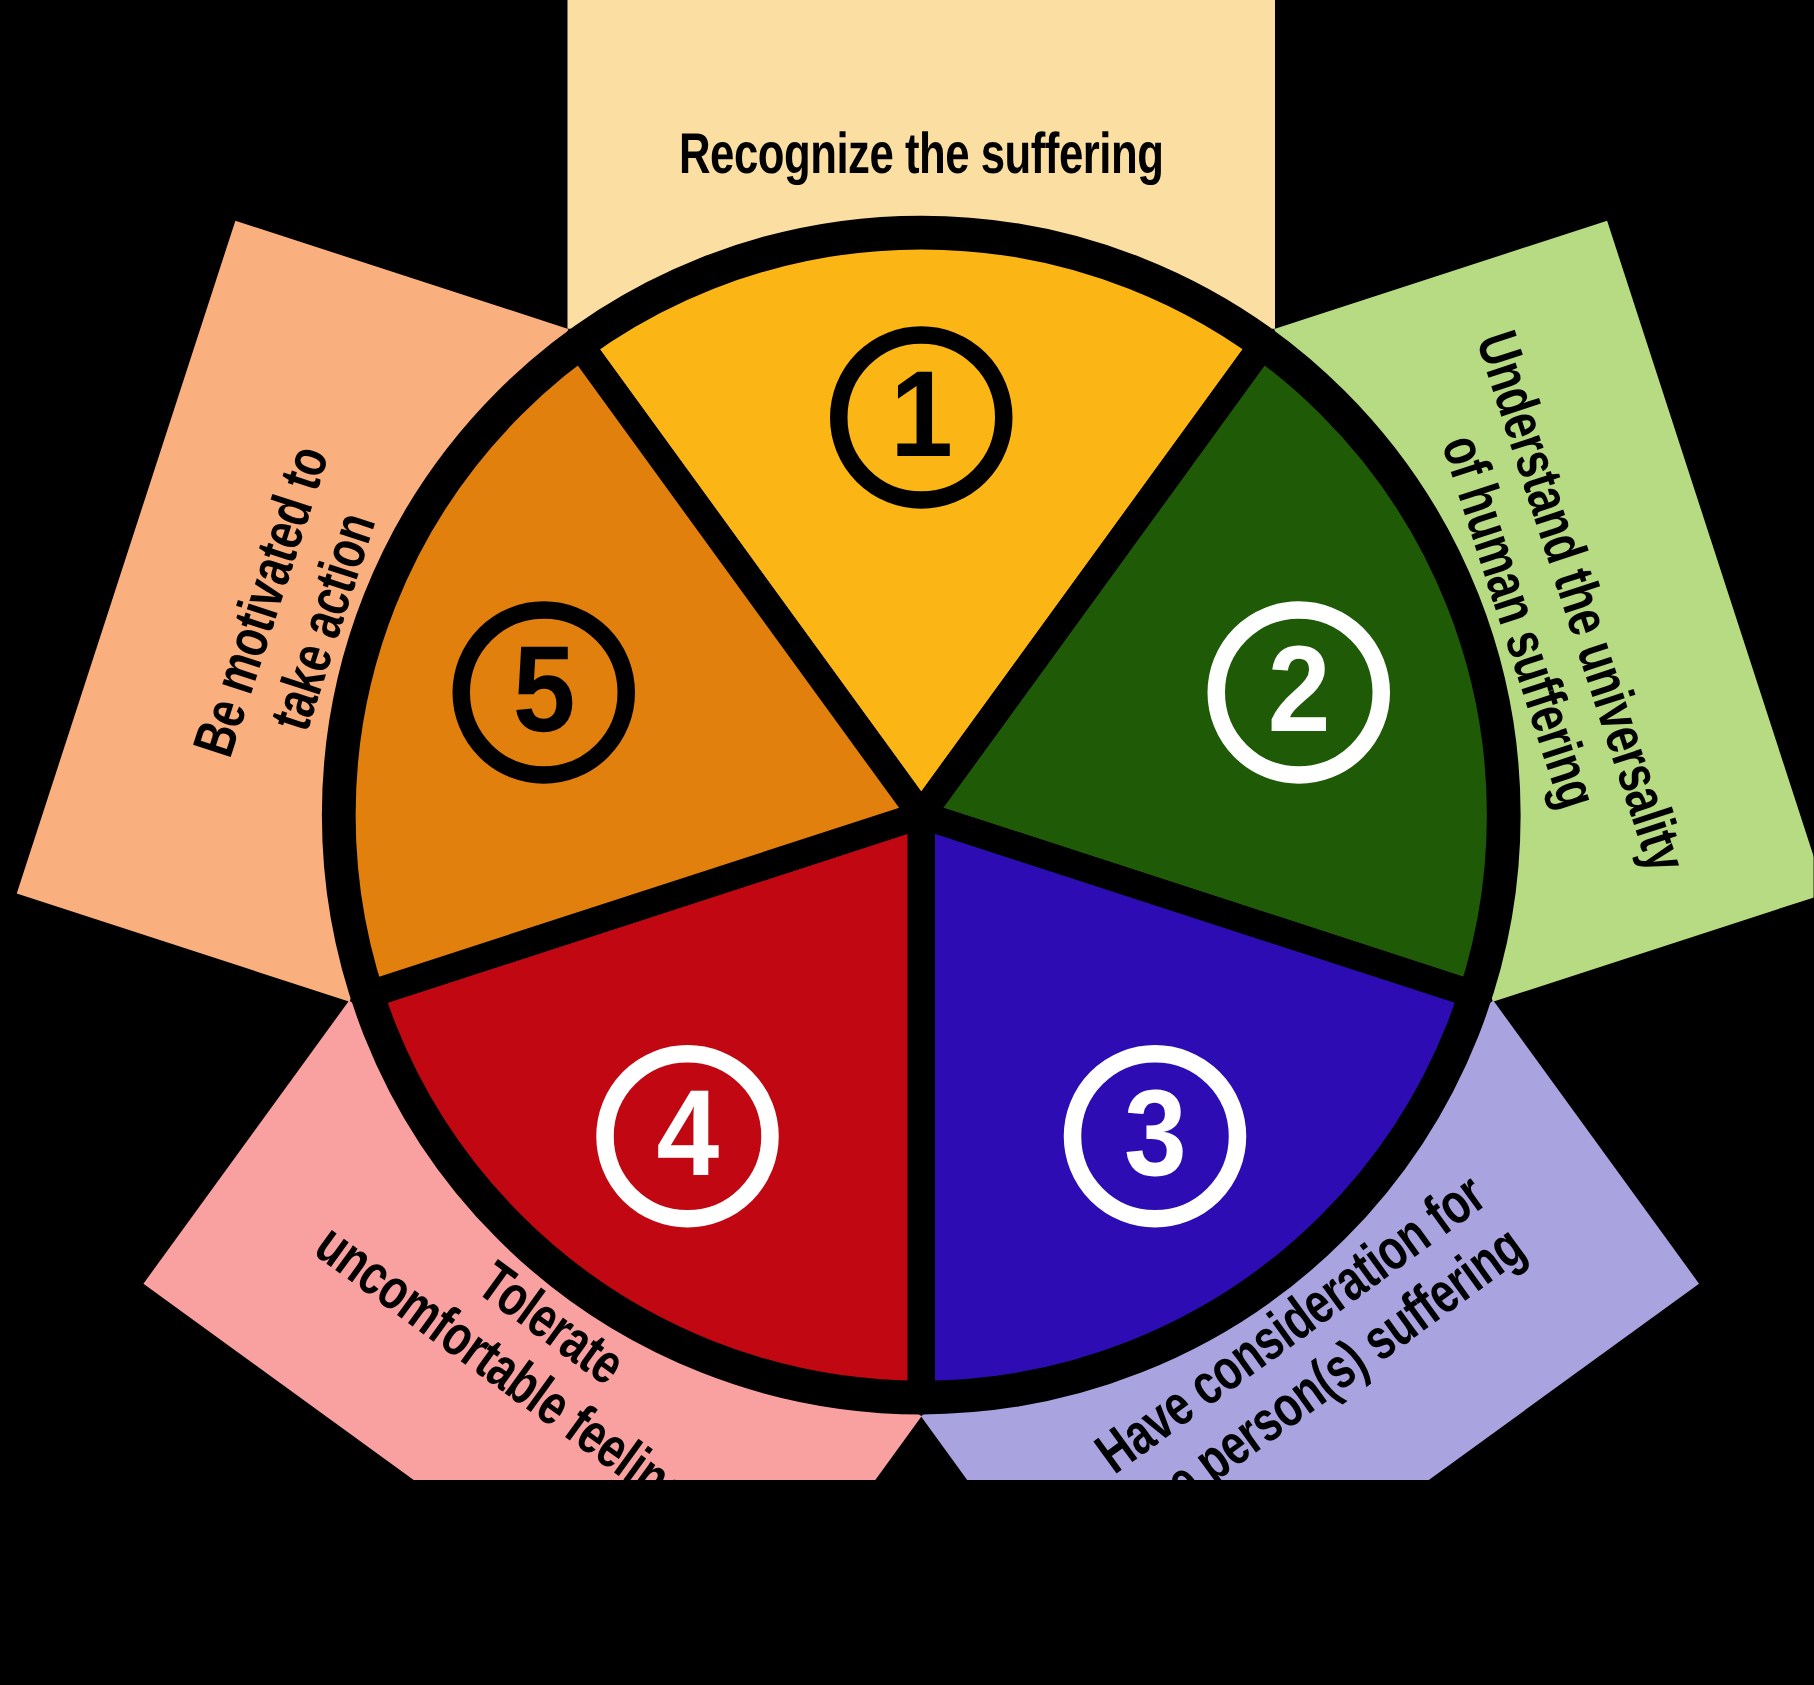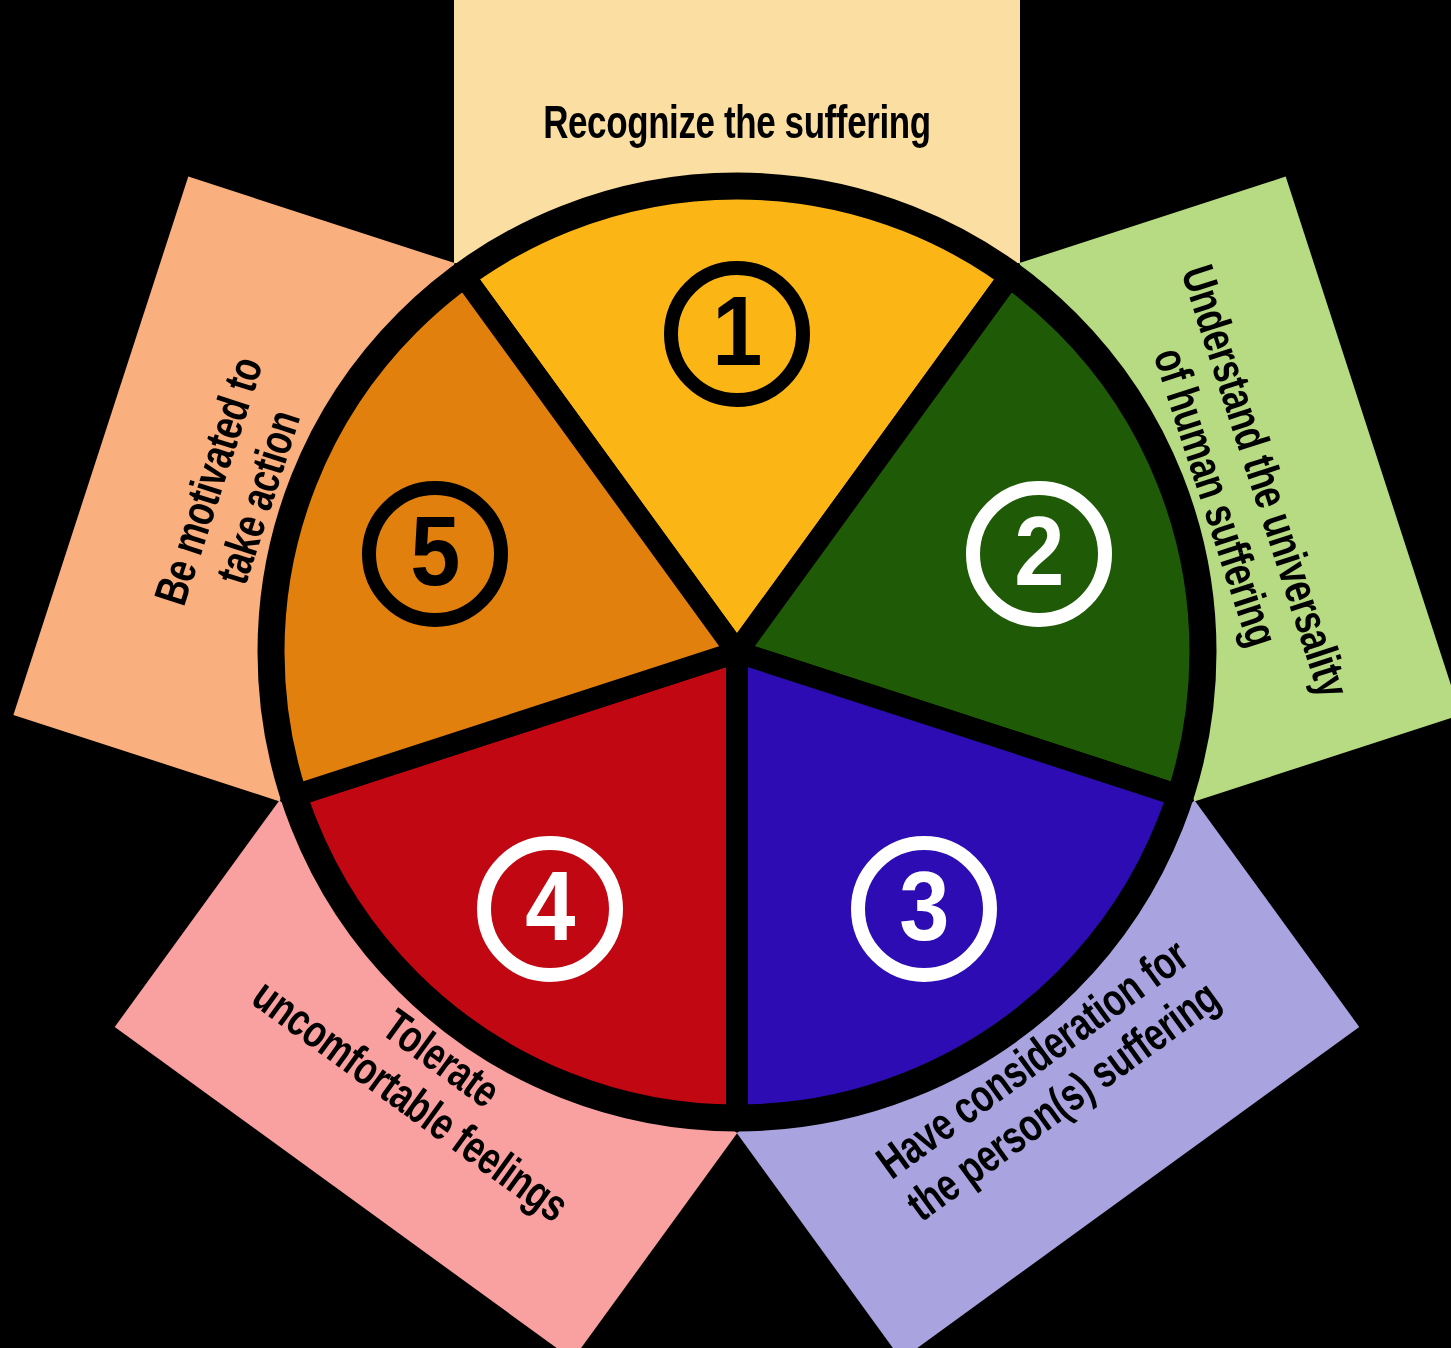--- a/index.html
+++ b/index.html
@@ -1,19 +1,19 @@
 <!DOCTYPE html>
 <html><head>
 <meta charset="utf-8">
 <style>
   html, body { margin: 0; padding: 0; background: #000; }
   #stage {
     position: relative;
     width: 1451px;
-    height: 1348px;
+    height: 1184px;
     background: #000;
     overflow: hidden;
     font-family: "Liberation Sans", sans-serif;
   }
 
   
   .petal {
     position: absolute;
     width: 566px;
     height: 280px;

